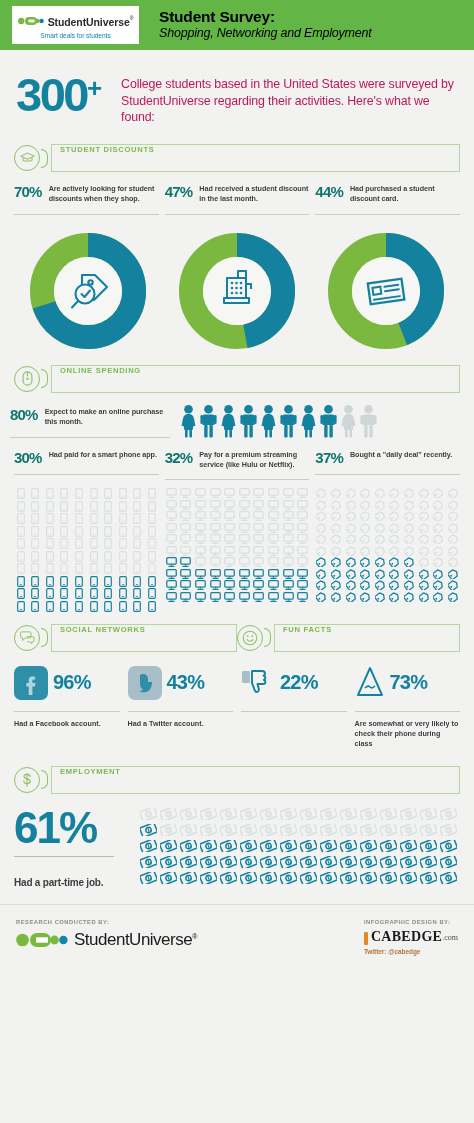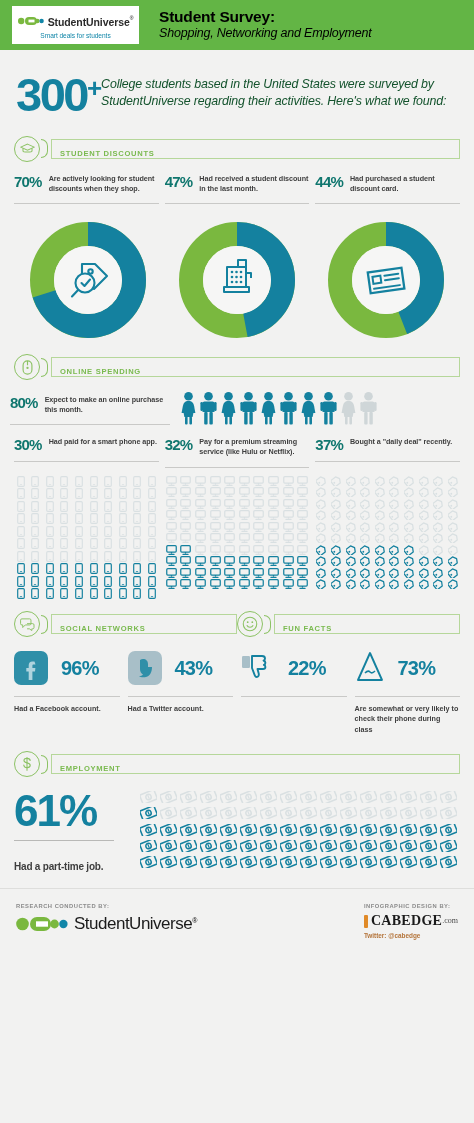--- a/index.html
+++ b/index.html
@@ -55,46 +55,46 @@
     display: flex; align-items: flex-start;
     padding: 18px 16px 6px 16px;
   }
   .big500 {
     font-size: 47px; font-weight: bold; color: #14819f;
     line-height: 0.95; letter-spacing: -2.5px;
     position: relative; white-space: nowrap;
   }
   .big500 .plus { font-size: 26px; vertical-align: 14px; letter-spacing: -1px; }
   .intro-text {
-    margin-left: 0; margin-top: 3px;
-    font-size: 12.4px; color: #14532d; line-height: 1.35; letter-spacing: -0.15px; font-style: italic;
+    margin-left: 20px; margin-top: 3px;
+    font-size: 12.4px; color: #be185d; line-height: 1.35; letter-spacing: -0.15px;
   }
 
   
   .section-bar {
     display: flex; align-items: center;
     margin: 12px 14px 0 14px;
   }
   .sb-icon {
     width: 26px; height: 26px; border-radius: 50%;
     border: 1.2px solid #8cc264;
     display: flex; align-items: center; justify-content: center;
     flex: 0 0 auto; background: #f2f2f1;
   }
   .sb-bracket {
     width: 7px; height: 19px;
     border: 1.2px solid #8cc264; border-left: none;
     border-radius: 0 9px 9px 0;
     margin-left: 1px; flex: 0 0 auto;
   }
   .sb-label-box {
-    flex: 1 1 auto; height: 20px;
+    flex: 1 1 auto; height: 28px;
     border: 1.2px solid #b6d79a;
     margin-left: 3px;
-    display: flex; align-items: flex-end;
+    display: flex; align-items: flex-start;
     padding-left: 8px;
   }
   .sb-label {
     font-size: 7.6px; font-weight: bold; color: #7aba4f;
     letter-spacing: 0.7px;
   }
   .section-row { display: flex; margin: 12px 14px 0 14px; }
   .section-row .section-bar { margin: 0; flex: 1 1 0; }
 
   
@@ -131,21 +131,21 @@
     justify-items: center;
   }
   .icon-grid > span { display: block; line-height: 0; }
 
   
   .four-col { display: flex; padding: 12px 14px 0 14px; gap: 8px; }
   .fc-cell { flex: 1 1 0; }
   .fc-top { display: flex; align-items: center; height: 38px; }
   .fc-pct {
     font-size: 20px; font-weight: bold; color: #14819f;
-    letter-spacing: -0.8px; margin-left: 13px;
+    letter-spacing: -0.8px; margin-left: 5px;
   }
   .fc-rule { border-top: 1px solid #c9c9c7; margin-top: 9px; }
   .fc-desc {
     margin-top: 7px; font-size: 7.2px; color: #3e3e3e;
     line-height: 1.45; font-weight: bold;
   }
 
   
   .emp-row { display: flex; padding: 14px 14px 0 14px; }
   .emp-left { width: 120px; }

